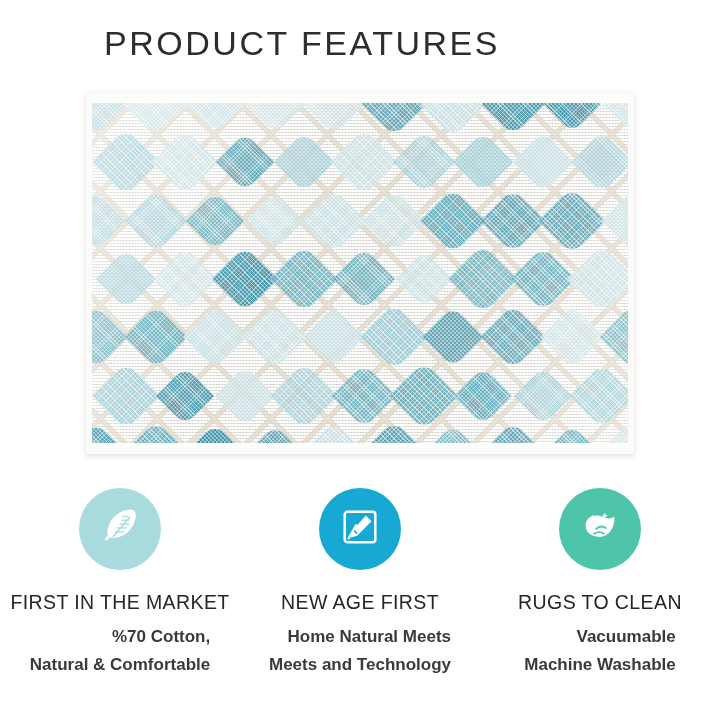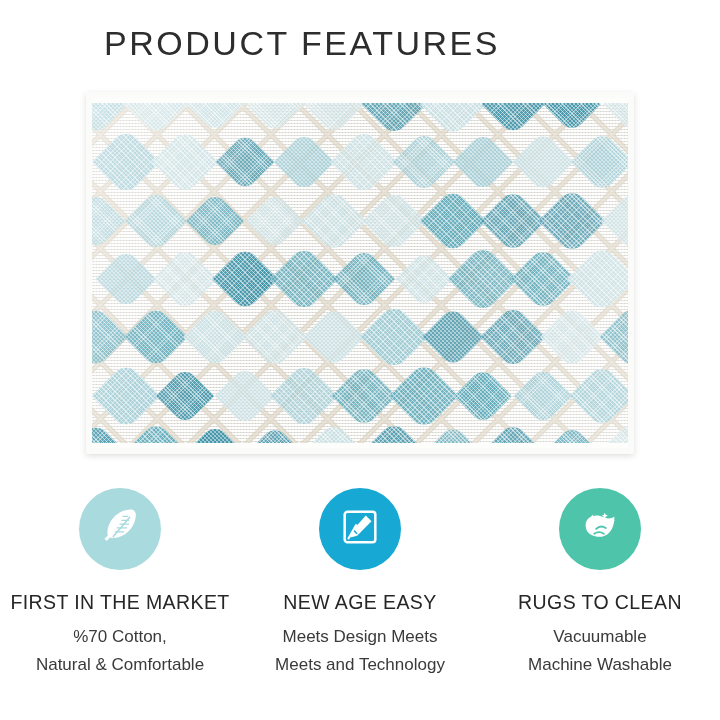--- a/index.html
+++ b/index.html
@@ -124,24 +124,25 @@
   .feature-title {
     margin-top: 21px;
     font-size: 19.5px;
     letter-spacing: 0.4px;
     color: #262626;
     text-align: center;
     white-space: nowrap;
   }
   .feature-lines {
     margin-top: 9px;
-    text-align: center;
+    text-align: right;
     font-size: 17px;
     line-height: 28px;
     color: #3a3a3a;
+    font-weight: bold;
   }
 </style>
 </head>
 <body>
 
 <div class="page-title">PRODUCT FEATURES</div>
 
 <div class="product-stage">
   <div class="rug">
     <div class="rug-weave"></div>
@@ -255,23 +256,23 @@
     <div class="feature-badge" style="background:#17a8d4;">
       <span>
         <svg width="46" height="46" viewBox="0 0 48 48" fill="none">
           <rect x="8" y="8" width="32" height="32" rx="3" stroke="#ffffff" stroke-width="2.6"></rect>
           <path d="M30 12 L36 18 L21 33 L14 35 L16 28 Z" fill="#ffffff"></path>
           <path d="M17 27 L21 31" stroke="#17a8d4" stroke-width="1.6"></path>
           <path d="M12 36 L20 22" stroke="#ffffff" stroke-width="2.2" stroke-linecap="round"></path>
         </svg>
       </span>
     </div>
-    <div class="feature-title">NEW AGE EASY</div>
+    <div class="feature-title">NEW AGE FIRST</div>
     <div class="feature-lines">
-      <div>Meets Design Meets</div>
+      <div>Home Natural Meets</div>
       <div>Meets and Technology</div>
     </div>
   </div>
 
   <div class="feature">
     <div class="feature-badge" style="background:#4ec5ab;">
       <span>
         <svg width="46" height="46" viewBox="0 0 48 48" fill="none">
           <path d="M9 22c0-6 5-10 11-10 6 0 9 3 13 3 3 0 5-1 6-2 0 10-3 17-10 20-7 3-15 0-18-4-1.4-2-2-4.6-2-7z" fill="#ffffff"></path>
           <path d="M20 26c3-3 7-3 10-1" stroke="#4ec5ab" stroke-width="2" stroke-linecap="round"></path>

